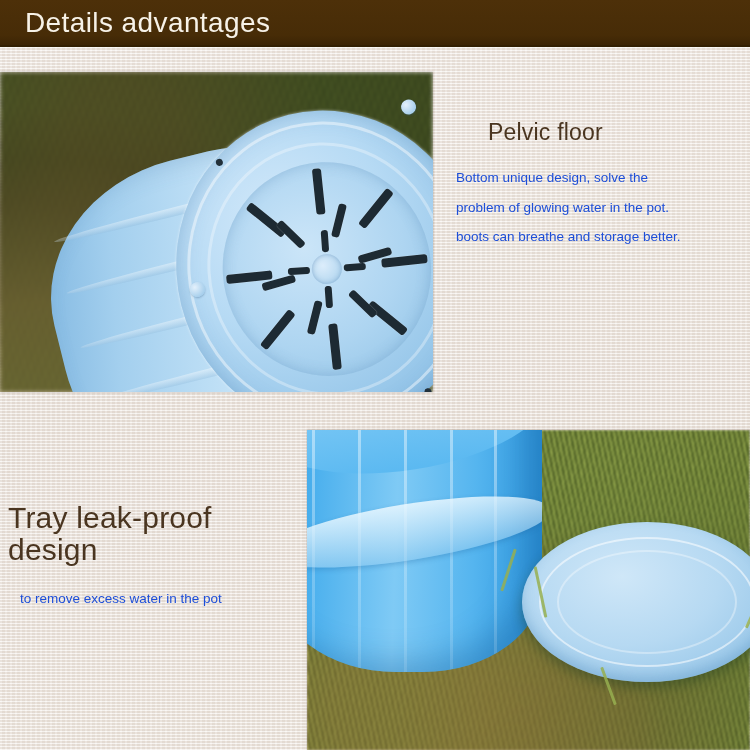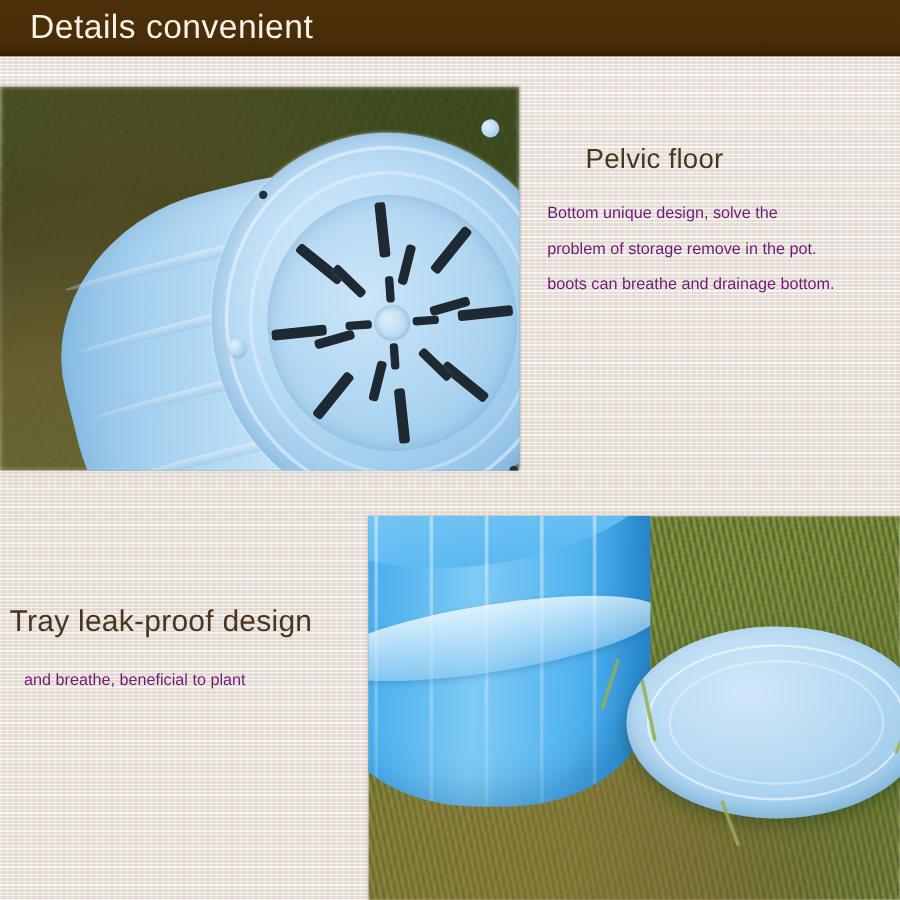--- a/index.html
+++ b/index.html
@@ -174,38 +174,38 @@
     background:linear-gradient(180deg,rgba(0,0,0,0) 55%, rgba(120,175,215,.75) 100%);
     z-index:-1;
   }
   .blade{position:absolute;background:rgba(150,175,80,.85);border-radius:1px;}
 
   
   .tb{position:absolute;z-index:6;}
   .tb-head{
     color:#4a3520;font-weight:400;letter-spacing:.2px;
   }
-  .tb-body{color:#701a75;}
+  .tb-body{color:#1d4ed8;}
   .tb-body div{white-space:nowrap;}
 
   #block-pelvic{left:488px;top:118px;width:262px;}
   #block-pelvic .tb-head{font-size:23px;line-height:29px;}
   #block-pelvic .tb-body{margin-left:-32px;margin-top:16px;font-size:13.5px;line-height:29.5px;}
 
   #block-tray{left:8px;top:502px;width:300px;}
-  #block-tray .tb-head{font-size:25px;line-height:32px;}
+  #block-tray .tb-head{font-size:30px;line-height:32px;}
   #block-tray .tb-body{margin-left:12px;margin-top:18px;font-size:13.5px;line-height:30px;}
 </style>
 </head>
 <body>
 
 <div class="page-bg"></div>
 
 <div class="header-bar">
-  <div class="header-title">Details convenient</div>
+  <div class="header-title">Details advantages</div>
 </div>
 
 <div class="photo photo-top">
   <div class="ph-inner">
     <div class="grass-dark"></div>
 
     <div class="pot-tilt">
       <div class="pot-body">
         <div class="pot-rib" style="top:14%"></div>
         <div class="pot-rib" style="top:30%"></div>
@@ -279,25 +279,25 @@
     <div class="blade" style="left:300px;top:236px;width:3px;height:40px;transform:rotate(-20deg);"></div>
   </div>
 </div>
 
 <div class="tb" id="block-pelvic">
   <div class="tb-head">
     <div>Pelvic floor</div>
   </div>
   <div class="tb-body">
     <div>Bottom unique design, solve the</div>
-    <div>problem of storage remove in the pot.</div>
-    <div>boots can breathe and drainage bottom.</div>
+    <div>problem of glowing water in the pot.</div>
+    <div>boots can breathe and storage better.</div>
   </div>
 </div>
 
 <div class="tb" id="block-tray">
   <div class="tb-head">
     <div>Tray leak-proof design</div>
   </div>
   <div class="tb-body">
-    <div>and breathe, beneficial to plant</div>
+    <div>to remove excess water in the pot</div>
   </div>
 </div>
 
 </body></html>

